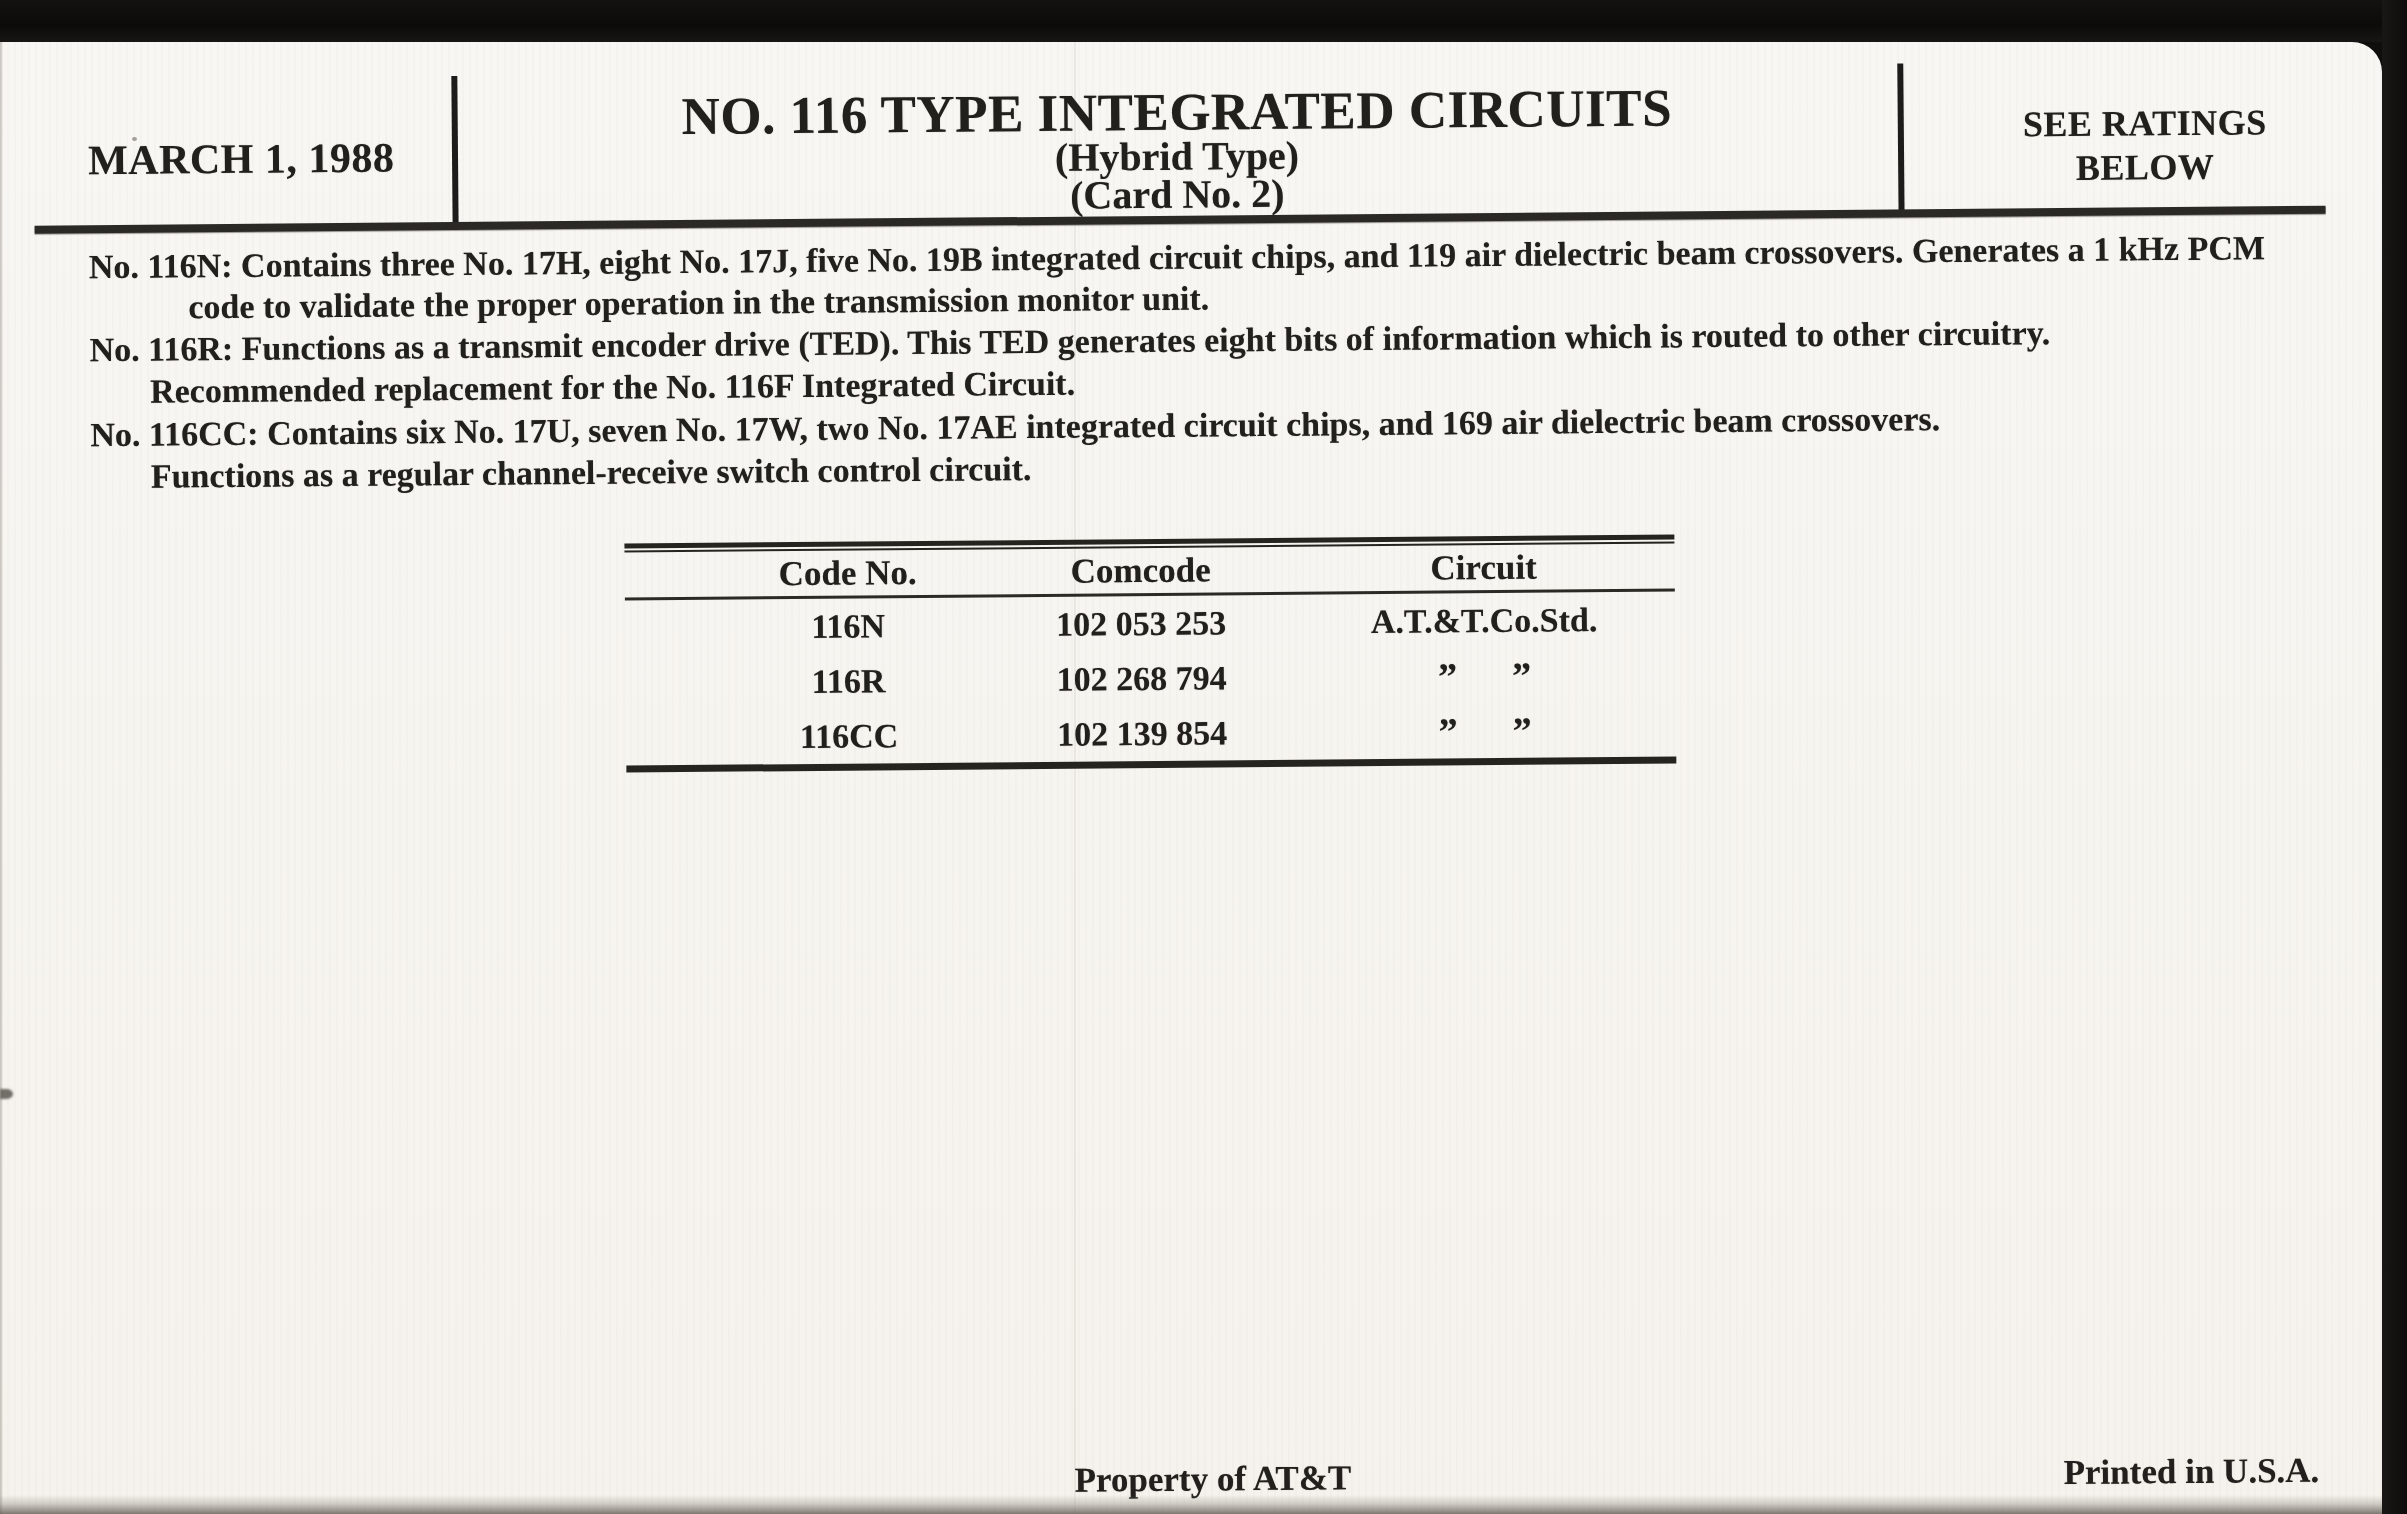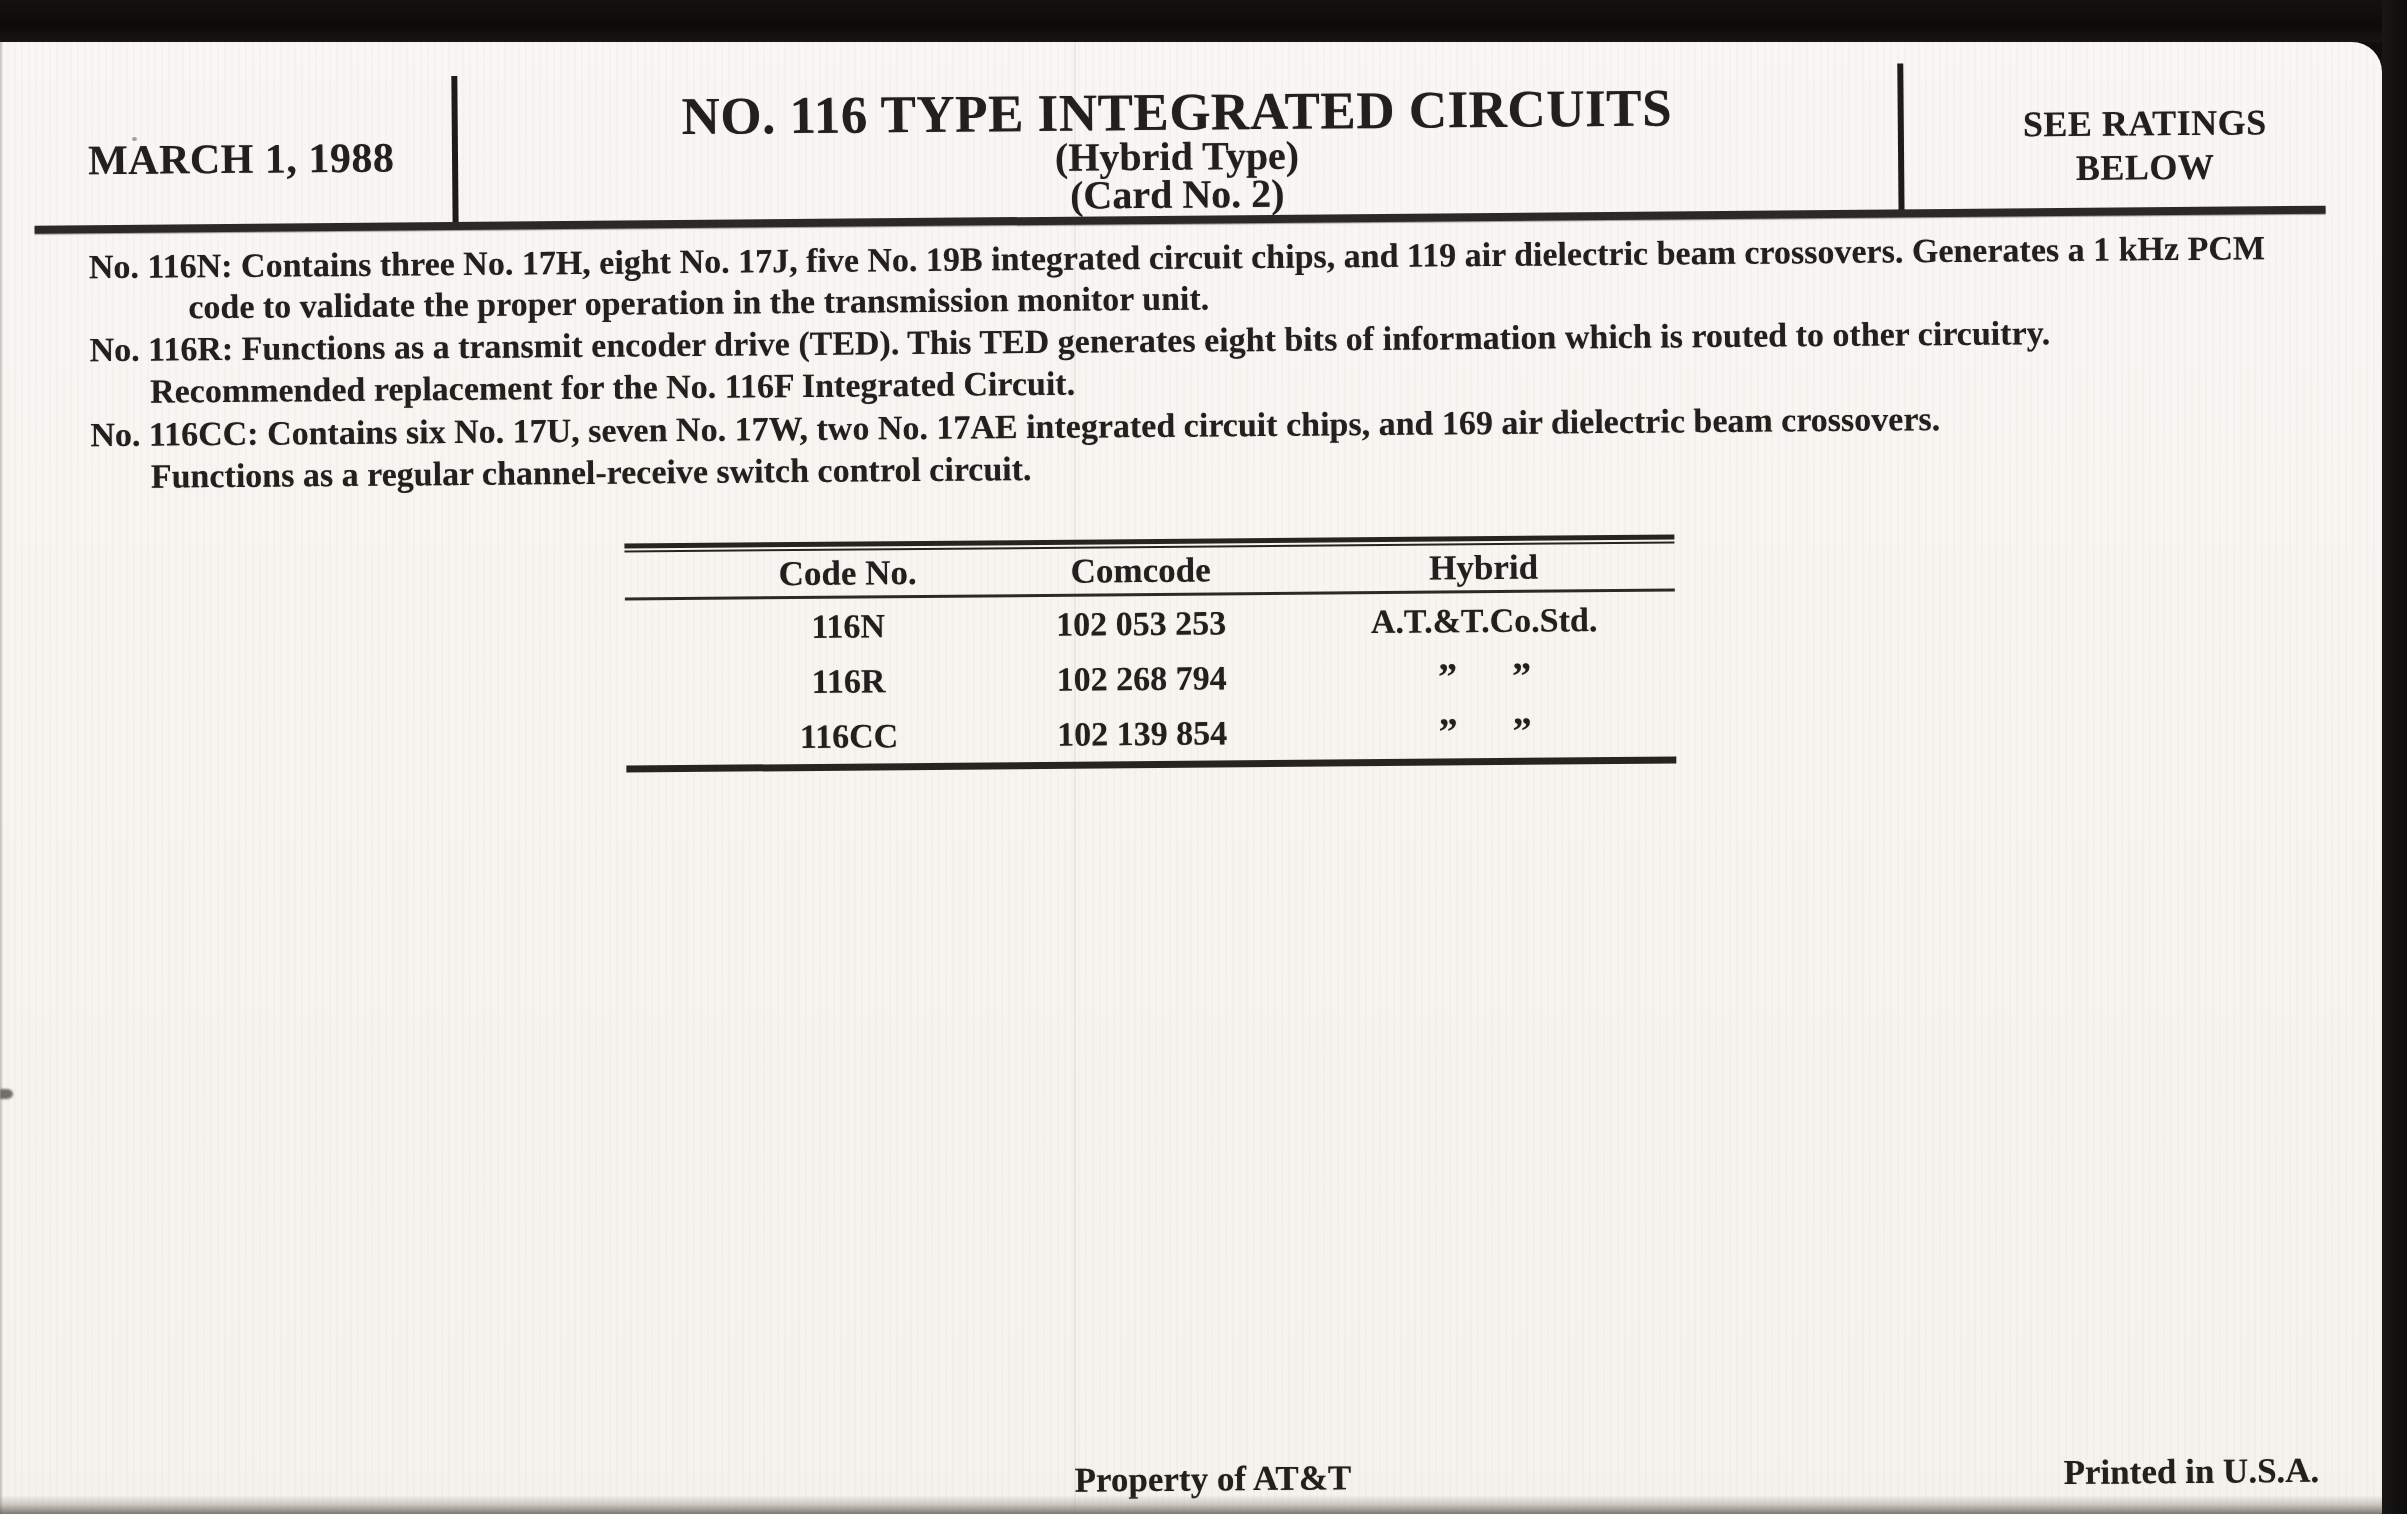--- a/index.html
+++ b/index.html
@@ -99,21 +99,21 @@
           <div class="body-line" style="top: 375px; left: 87px;">No. 116CC: Contains six No. 17U, seven No. 17W, two No. 17AE integrated circuit chips, and 169 air dielectric beam crossovers.</div>
           <div class="body-line" style="top: 417px; left: 147px;">Functions as a regular channel-receive switch control circuit.</div>
         </div>
 
       <div class="ratings-table">
         <div class="t-top-heavy"></div>
         <div class="t-top-light"></div>
         <div class="t-row t-head">
           <div class="t-cell c1">Code No.</div>
           <div class="t-cell c2">Comcode</div>
-          <div class="t-cell c3">Hybrid</div>
+          <div class="t-cell c3">Circuit</div>
         </div>
         <div class="t-sep"></div>
         <div class="t-body">
             <div class="t-row">
               <div class="t-cell c1">116N</div>
               <div class="t-cell c2">102 053 253</div>
               <div class="t-cell c3">A.T.&amp;T.Co.Std.</div>
             </div>
             <div class="t-row">
               <div class="t-cell c1">116R</div>

